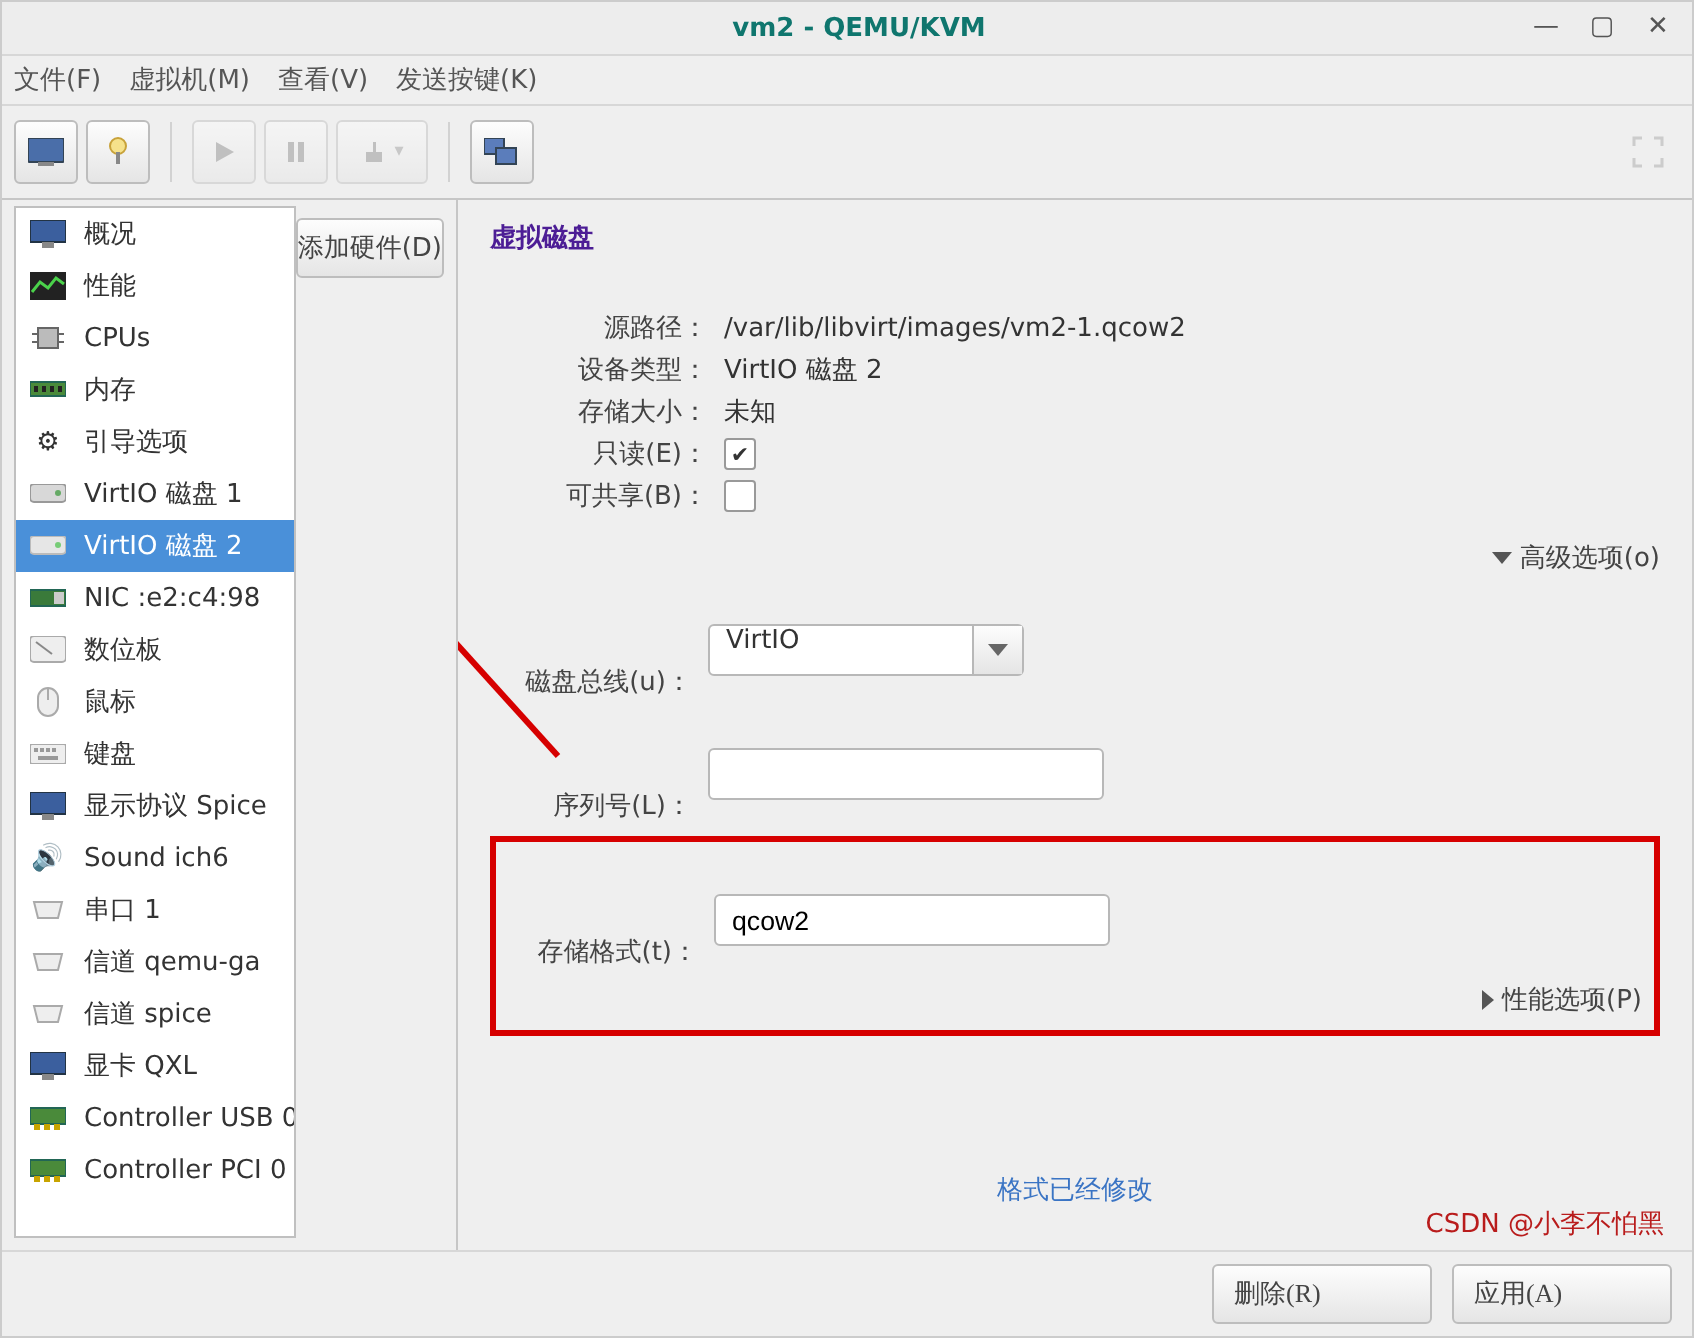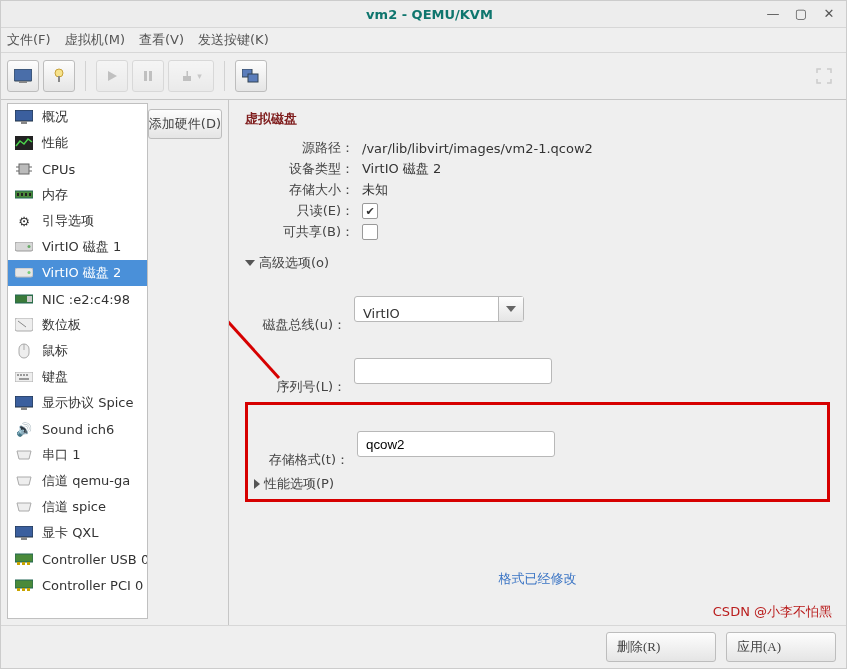--- a/index.html
+++ b/index.html
@@ -157,22 +157,22 @@
   .content {
     flex: 1;
     display: flex;
     flex-direction: column;
     padding: 10px 16px 8px 16px;
     overflow: hidden;
     position: relative;
   }
   .section-title {
     font-weight: bold;
-    color: #7f1d1d;
-    margin-bottom: 8px;
+    color: #4c1d95;
+    margin-bottom: 24px;
   }
   .prop-row {
     display: flex;
     align-items: center;
     margin: 3px 0;
   }
   .prop-label {
     width: 95px;
     text-align: right;
     margin-right: 8px;
@@ -190,20 +190,21 @@
     font-size: 11px;
     color: #333;
   }
   .expander {
     display: flex;
     align-items: center;
     gap: 4px;
     margin: 10px 0 6px 0;
     color: #444;
     cursor: pointer;
+    justify-content: flex-end;
   }
   .exp-tri {
     width: 0; height: 0;
     border-left: 5px solid transparent;
     border-right: 5px solid transparent;
     border-top: 6px solid #555;
   }
   .exp-tri.collapsed {
     border-top: 5px solid transparent;
     border-bottom: 5px solid transparent;
@@ -223,23 +224,23 @@
     margin-top: 32px;
   }
   .combo, .textinput {
     height: 26px;
     border: 1px solid #b8b8b8;
     border-radius: 3px;
     background: #fff;
     box-sizing: border-box;
   }
   .combo {
-    width: 170px;
-    display: flex;
-    align-items: flex-end;
+    width: 158px;
+    display: flex;
+    align-items: flex-start;
   }
   .combo .combo-text {
     flex: 1;
     padding: 0 8px;
   }
   .combo .combo-btn {
     width: 24px;
     height: 100%;
     border-left: 1px solid #b8b8b8;
     background: linear-gradient(#fdfdfd,#e5e5e5);

